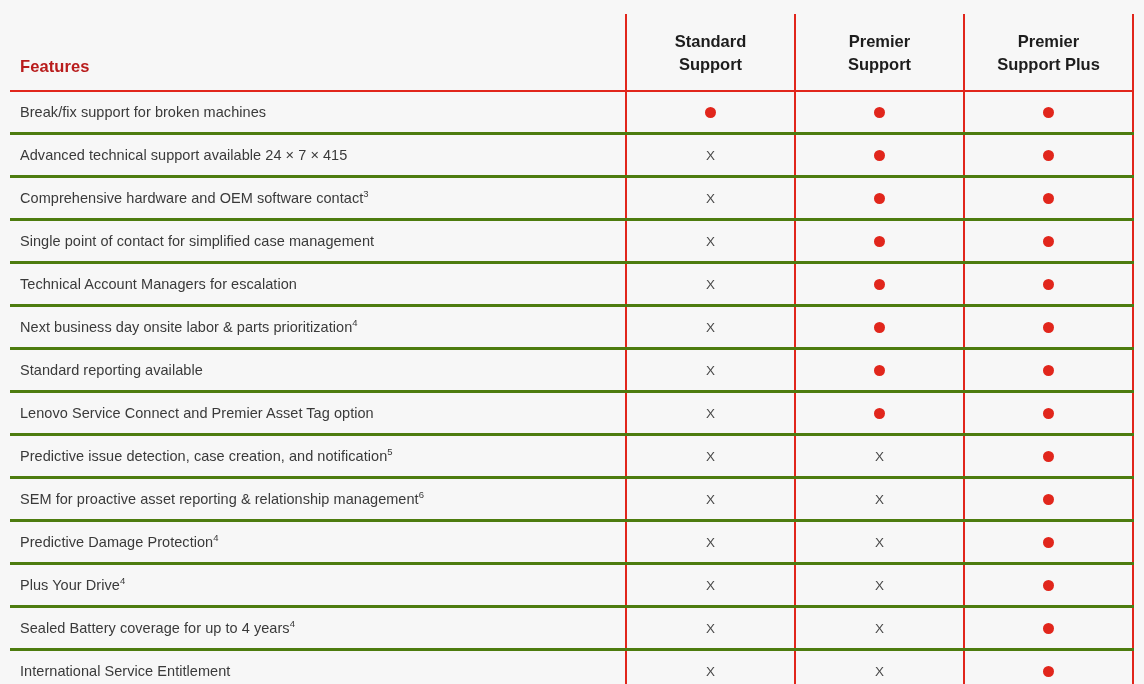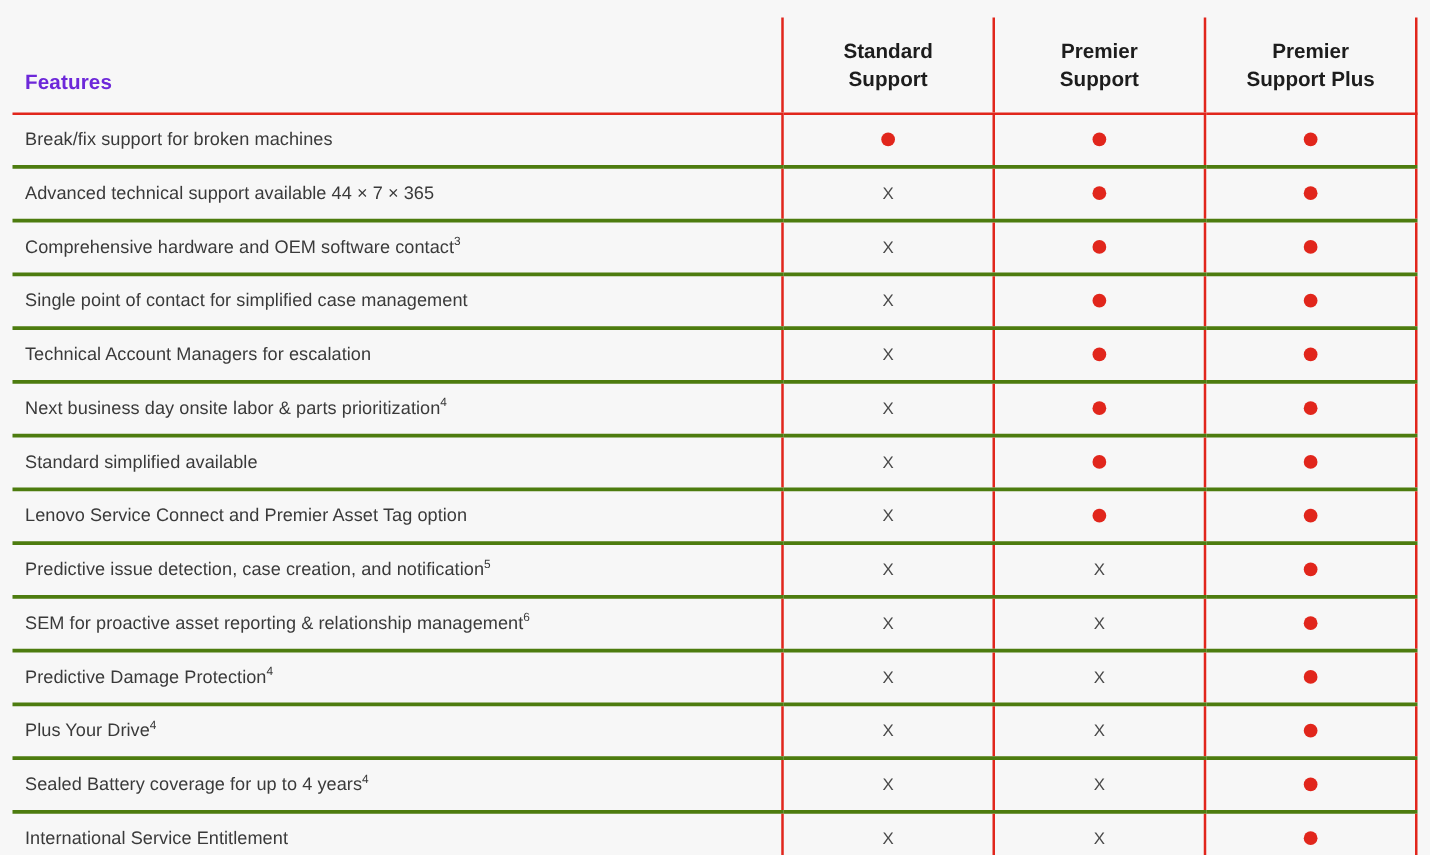--- a/index.html
+++ b/index.html
@@ -32,21 +32,21 @@
   table.compare col.plan { width: 169px; }
 
   thead th {
     vertical-align: bottom;
     padding: 0 0 12px 0;
     font-weight: bold;
   }
   th.features-head {
     text-align: left;
     font-size: 16.5px;
-    color: #6d28d9;
+    color: #b91c1c;
     padding-left: 10px;
     padding-bottom: 14px;
     letter-spacing: 0.1px;
   }
   th.plan-head {
     text-align: center;
     font-size: 16.5px;
     line-height: 1.38;
     color: #1d1d1d;
     padding-top: 16px;
@@ -134,21 +134,21 @@
       </tr>
     </thead>
     <tbody id="table-body">
         <tr>
           <td class="feature-cell"><span>Break/fix support for broken machines</span></td>
           <td class="plan-cell"><span class="dot"></span></td>
           <td class="plan-cell"><span class="dot"></span></td>
           <td class="plan-cell last"><span class="dot"></span></td>
         </tr>
         <tr>
-          <td class="feature-cell"><span>Advanced technical support available 44 × 7 × 365</span></td>
+          <td class="feature-cell"><span>Advanced technical support available 24 × 7 × 415</span></td>
           <td class="plan-cell"><span class="ex">X</span></td>
           <td class="plan-cell"><span class="dot"></span></td>
           <td class="plan-cell last"><span class="dot"></span></td>
         </tr>
         <tr>
           <td class="feature-cell"><span>Comprehensive hardware and OEM software contact</span><sup>3</sup></td>
           <td class="plan-cell"><span class="ex">X</span></td>
           <td class="plan-cell"><span class="dot"></span></td>
           <td class="plan-cell last"><span class="dot"></span></td>
         </tr>
@@ -164,21 +164,21 @@
           <td class="plan-cell"><span class="dot"></span></td>
           <td class="plan-cell last"><span class="dot"></span></td>
         </tr>
         <tr>
           <td class="feature-cell"><span>Next business day onsite labor &amp; parts prioritization</span><sup>4</sup></td>
           <td class="plan-cell"><span class="ex">X</span></td>
           <td class="plan-cell"><span class="dot"></span></td>
           <td class="plan-cell last"><span class="dot"></span></td>
         </tr>
         <tr>
-          <td class="feature-cell"><span>Standard simplified available</span></td>
+          <td class="feature-cell"><span>Standard reporting available</span></td>
           <td class="plan-cell"><span class="ex">X</span></td>
           <td class="plan-cell"><span class="dot"></span></td>
           <td class="plan-cell last"><span class="dot"></span></td>
         </tr>
         <tr>
           <td class="feature-cell"><span>Lenovo Service Connect and Premier Asset Tag option</span></td>
           <td class="plan-cell"><span class="ex">X</span></td>
           <td class="plan-cell"><span class="dot"></span></td>
           <td class="plan-cell last"><span class="dot"></span></td>
         </tr>

